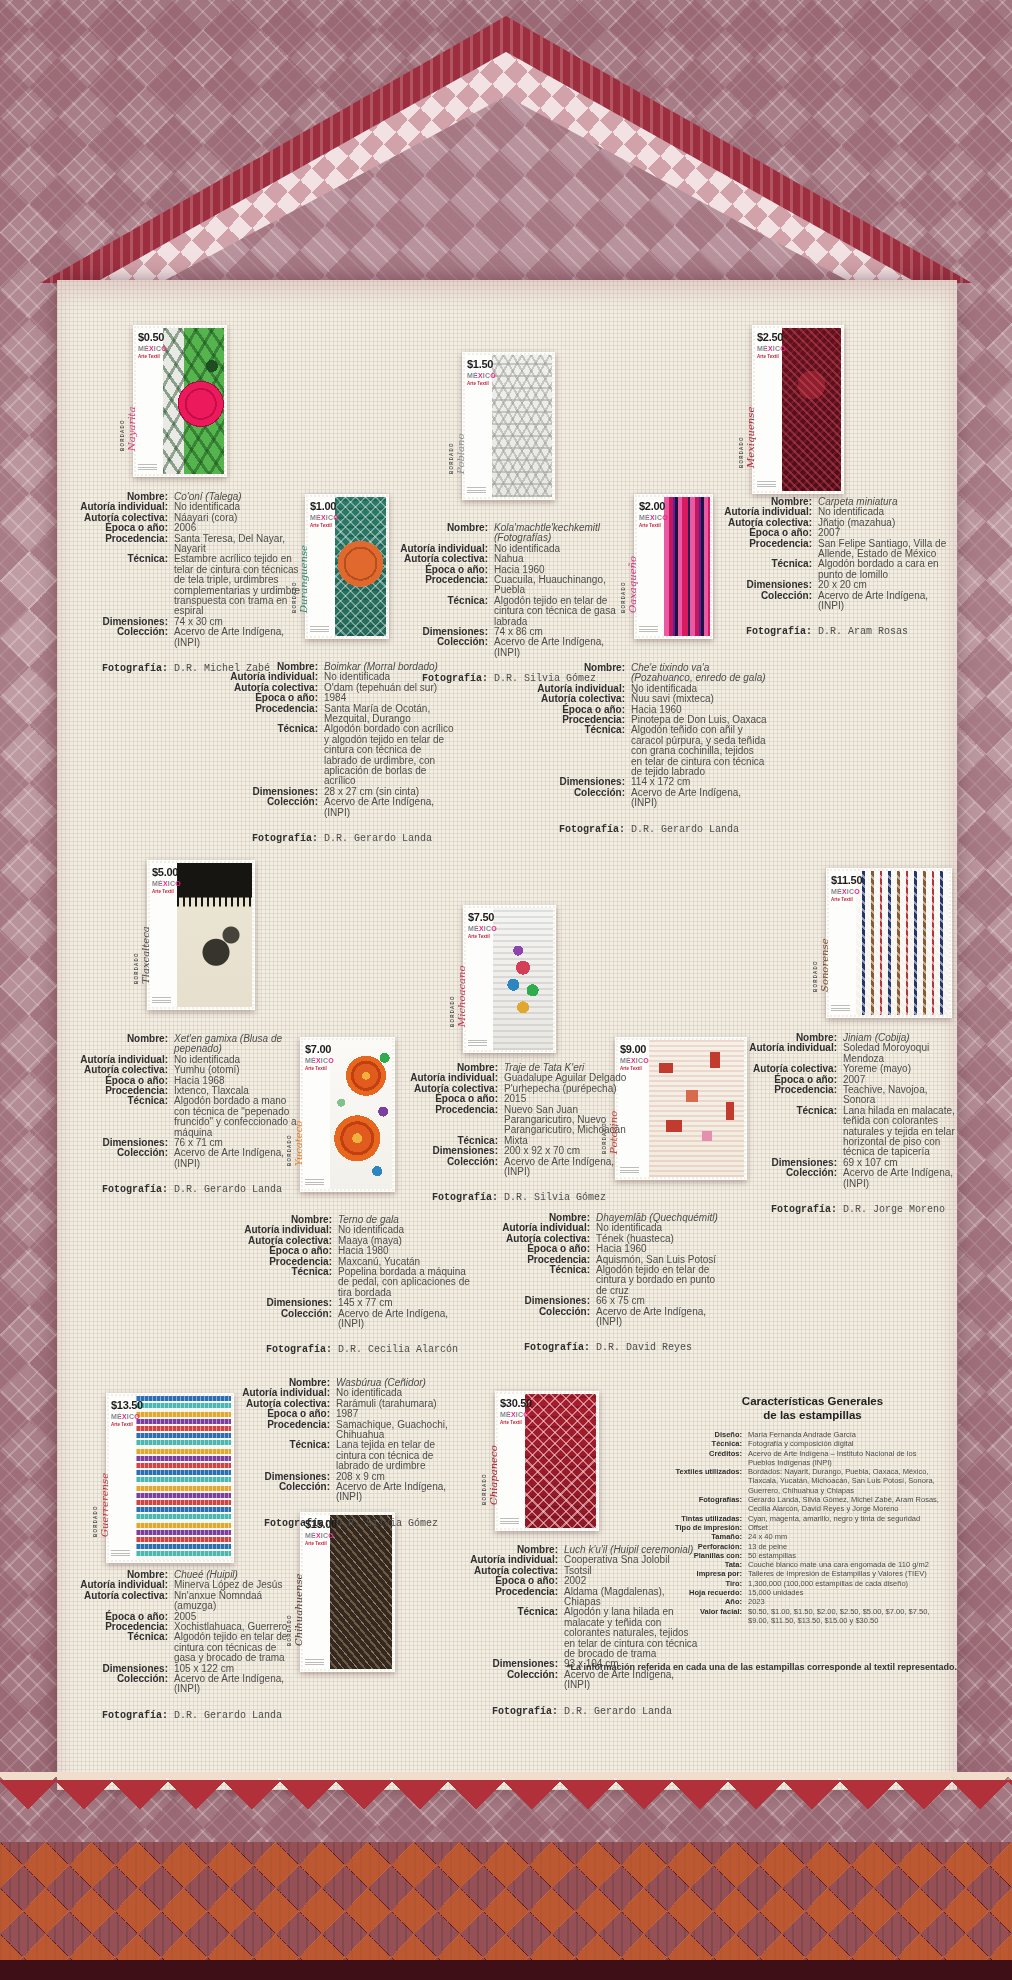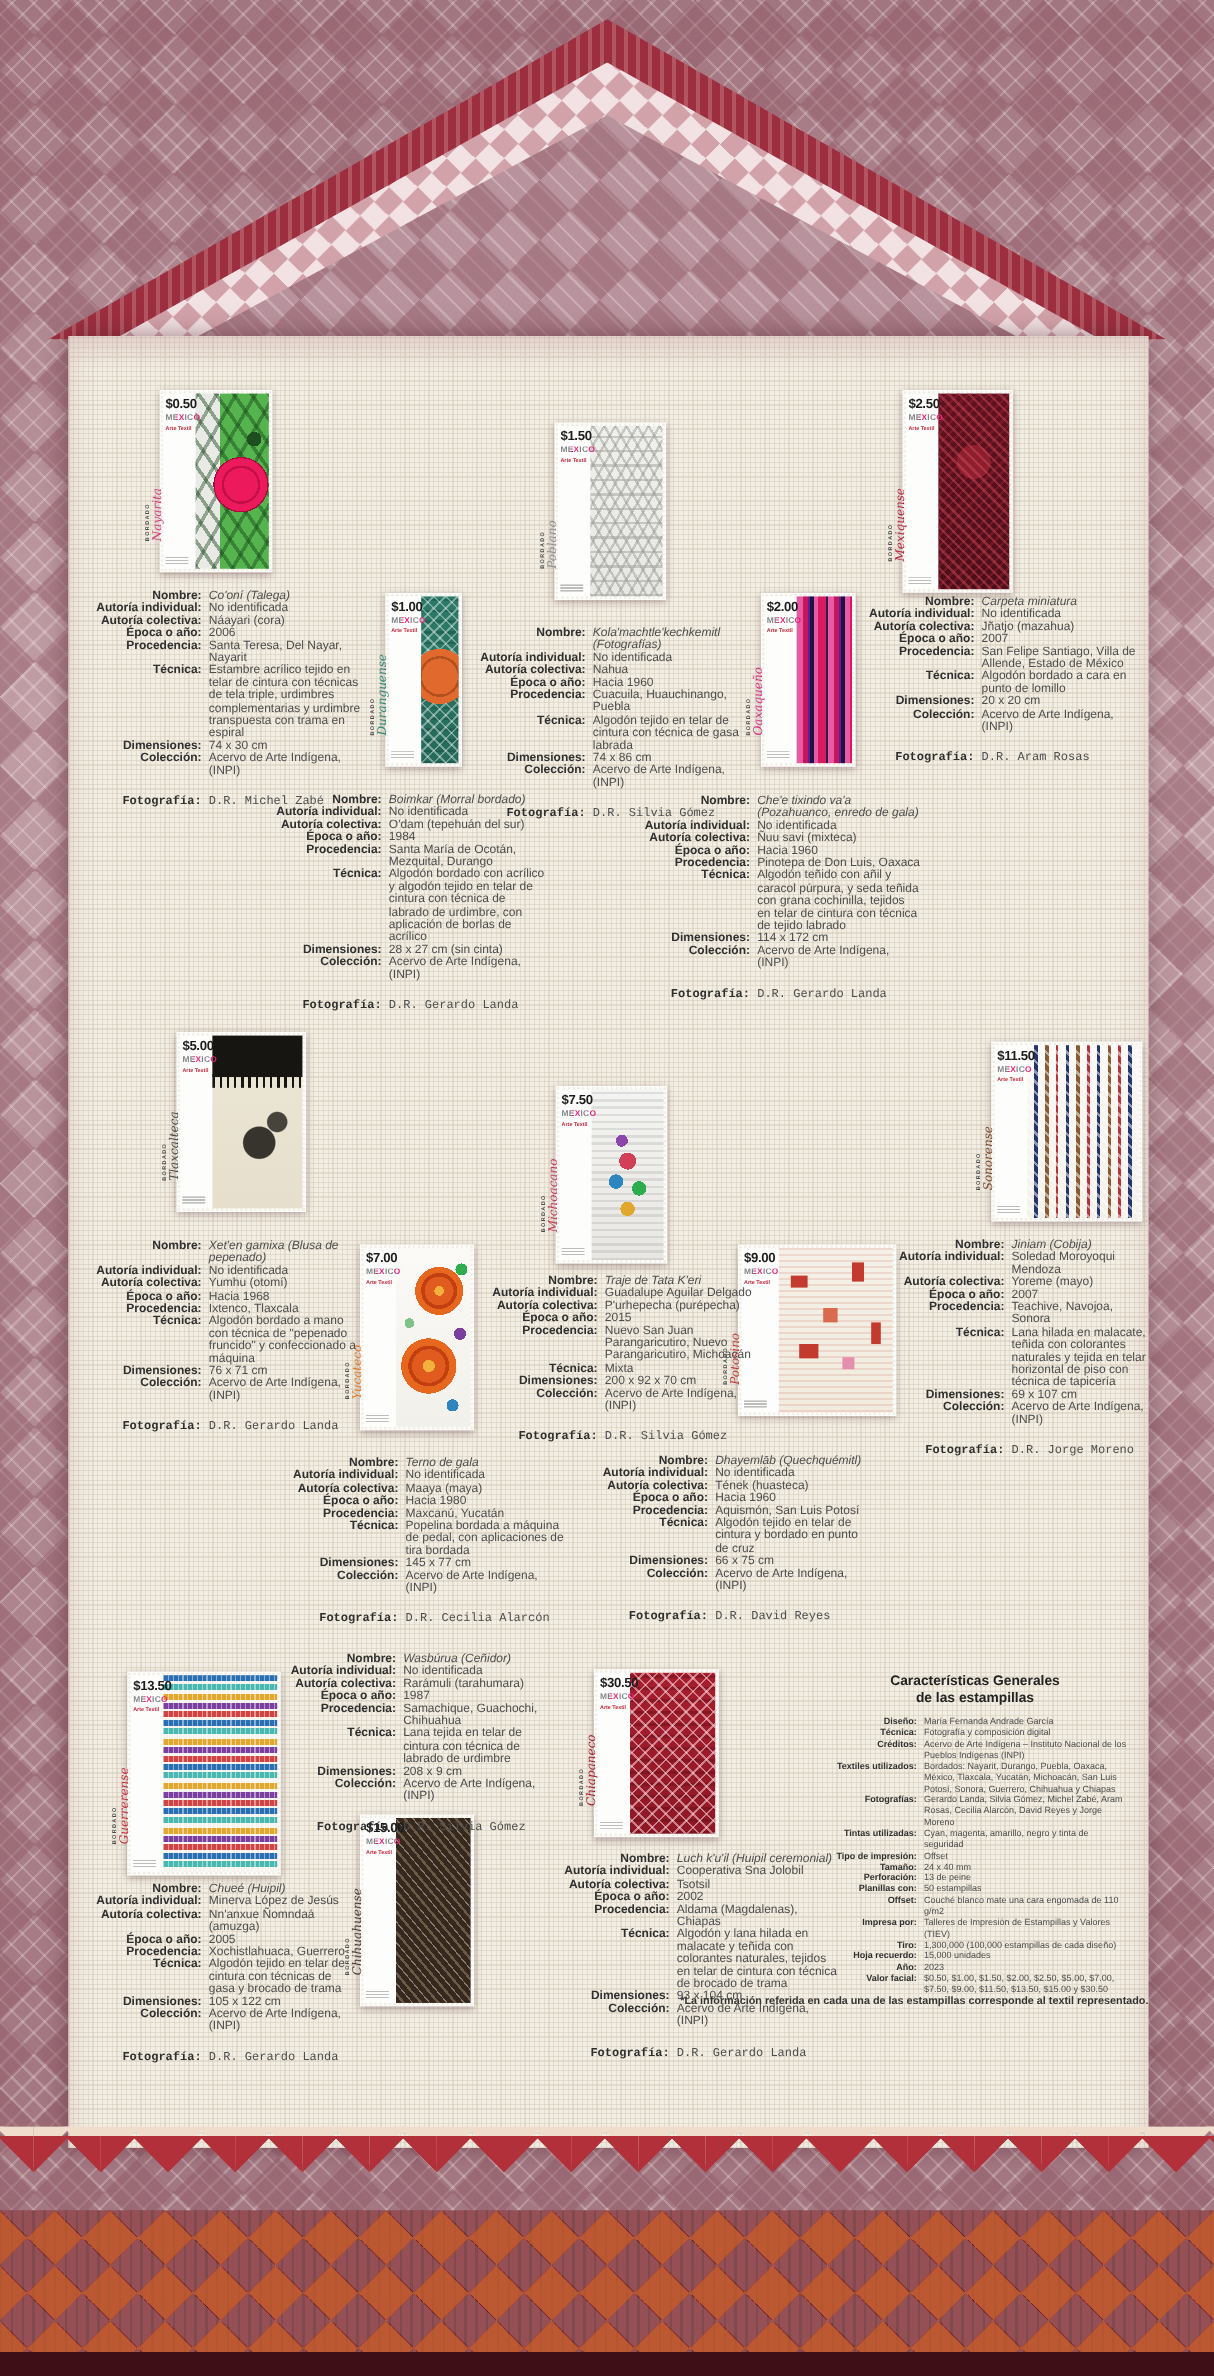--- a/index.html
+++ b/index.html
@@ -71,21 +71,21 @@
   @supports (-webkit-background-clip:text){
     .sbrand{background:linear-gradient(90deg,#7e8285 0 30%,#e5247e 30% 52%,#7e8285 52% 80%,#e5247e 80%);
             -webkit-background-clip:text;background-clip:text;color:transparent;}}
   .stag{position:absolute;top:29px;left:5px;font-size:4.5px;font-weight:bold;color:#c2273d;}
   .svert{position:absolute;left:4px;bottom:26px;transform:rotate(-90deg);
          transform-origin:0 100%;white-space:nowrap;display:flex;flex-direction:column;line-height:1.1;}
   .sser{font-size:4.5px;letter-spacing:1.2px;font-weight:bold;color:#4a4a4a;}
   .sname{font-size:10px;font-style:italic;font-family:"DejaVu Serif",serif;}
 
   .s1{left:133px;top:325px;width:94px;height:152px}
-  .s2{left:321px;top:494px;width:64px;height:145px}
+  .s2{left:305px;top:494px;width:84px;height:145px}
   .s3{left:462px;top:352px;width:93px;height:148px}
   .s4{left:634px;top:494px;width:79px;height:145px}
   .s5{left:752px;top:325px;width:92px;height:169px}
   .s6{left:147px;top:860px;width:108px;height:150px}
   .s7{left:300px;top:1037px;width:95px;height:155px}
   .s8{left:463px;top:905px;width:93px;height:148px}
   .s9{left:615px;top:1037px;width:132px;height:143px}
   .s10{left:826px;top:868px;width:126px;height:150px}
   .s11{left:106px;top:1393px;width:128px;height:170px}
   .s12{left:300px;top:1512px;width:95px;height:160px}
@@ -188,21 +188,21 @@
   .b10{left:729px;top:1033px;width:228px}
   .b11{left:222px;top:1378px;width:245px}
   .b12{left:60px;top:1570px;width:238px}
   .b13{left:450px;top:1545px;width:250px}
 
   
   .general-title{position:absolute;left:700px;top:1394px;width:225px;text-align:center;
     font-weight:bold;font-size:11.5px;line-height:14px;color:#222;}
   .general-fields{position:absolute;left:600px;top:1430px;width:340px;
     font-size:7.5px;line-height:9.3px;}
-  .general-fields .row{display:flex;margin-left:22px;}
+  .general-fields .row{display:flex;}
   .general-fields .lbl{width:142px;min-width:142px;text-align:right;font-weight:bold;
     padding-right:6px;color:#2f2f2f;}
   .general-fields .val{flex:1;color:#4d4d4d;}
 
   .footnote{position:absolute;left:532px;top:1662px;width:460px;text-align:center;
     font-size:9px;font-weight:bold;color:#333;}
 </style>
 </head>
 <body>
 
@@ -910,21 +910,21 @@
       </div>
       <div class="row">
         <span class="lbl">Perforación:</span>
         <span class="val">13 de peine</span>
       </div>
       <div class="row">
         <span class="lbl">Planillas con:</span>
         <span class="val">50 estampillas</span>
       </div>
       <div class="row">
-        <span class="lbl">Offset:</span>
+        <span class="lbl">Tata:</span>
         <span class="val">Couché blanco mate una cara engomada de 110 g/m2</span>
       </div>
       <div class="row">
         <span class="lbl">Impresa por:</span>
         <span class="val">Talleres de Impresión de Estampillas y Valores (TIEV)</span>
       </div>
       <div class="row">
         <span class="lbl">Tiro:</span>
         <span class="val">1,300,000 (100,000 estampillas de cada diseño)</span>
       </div>

